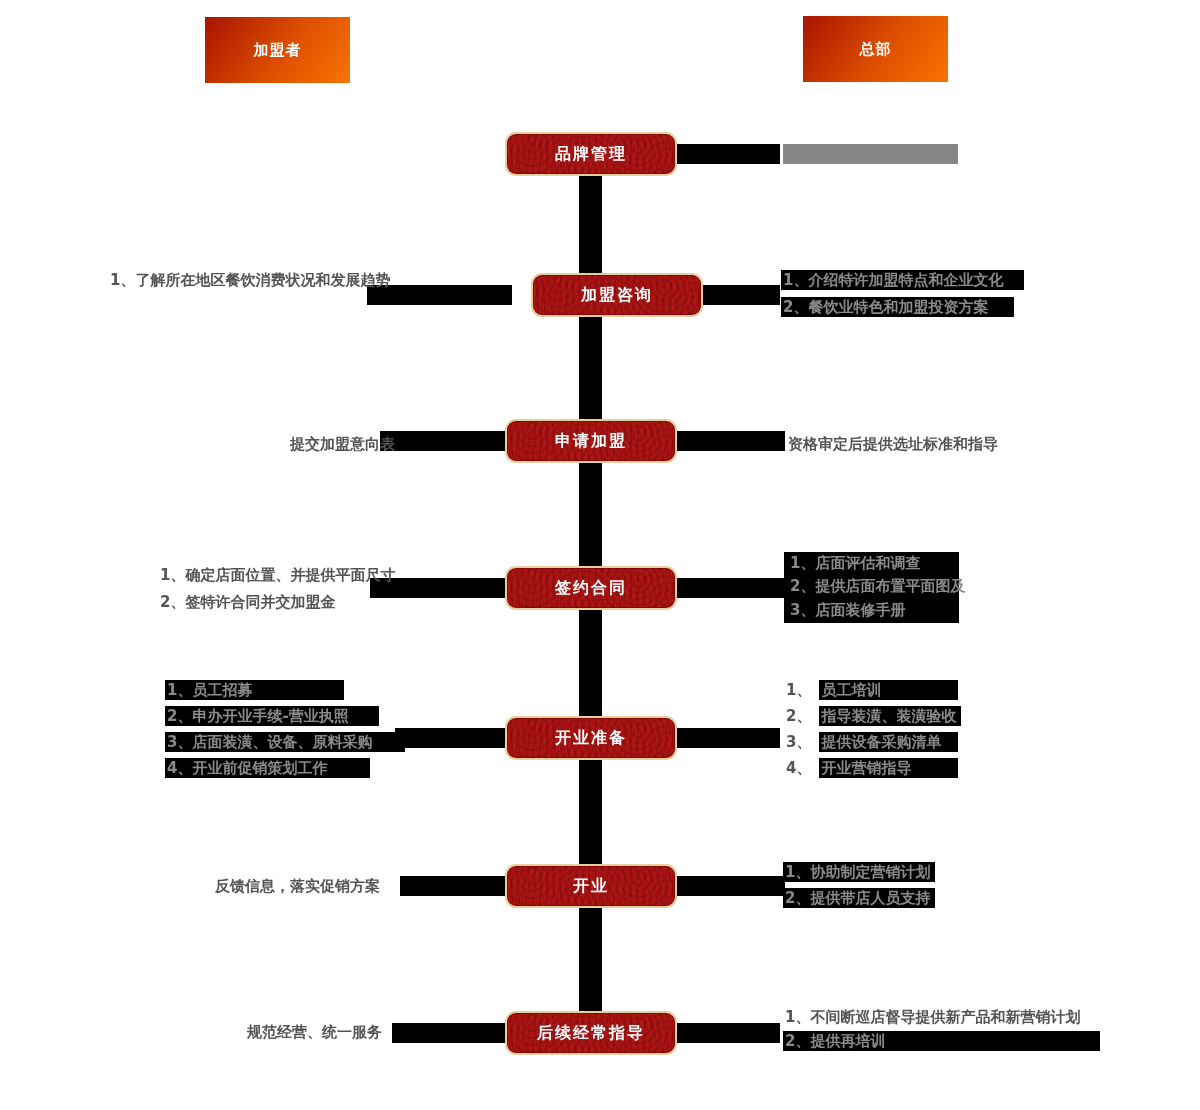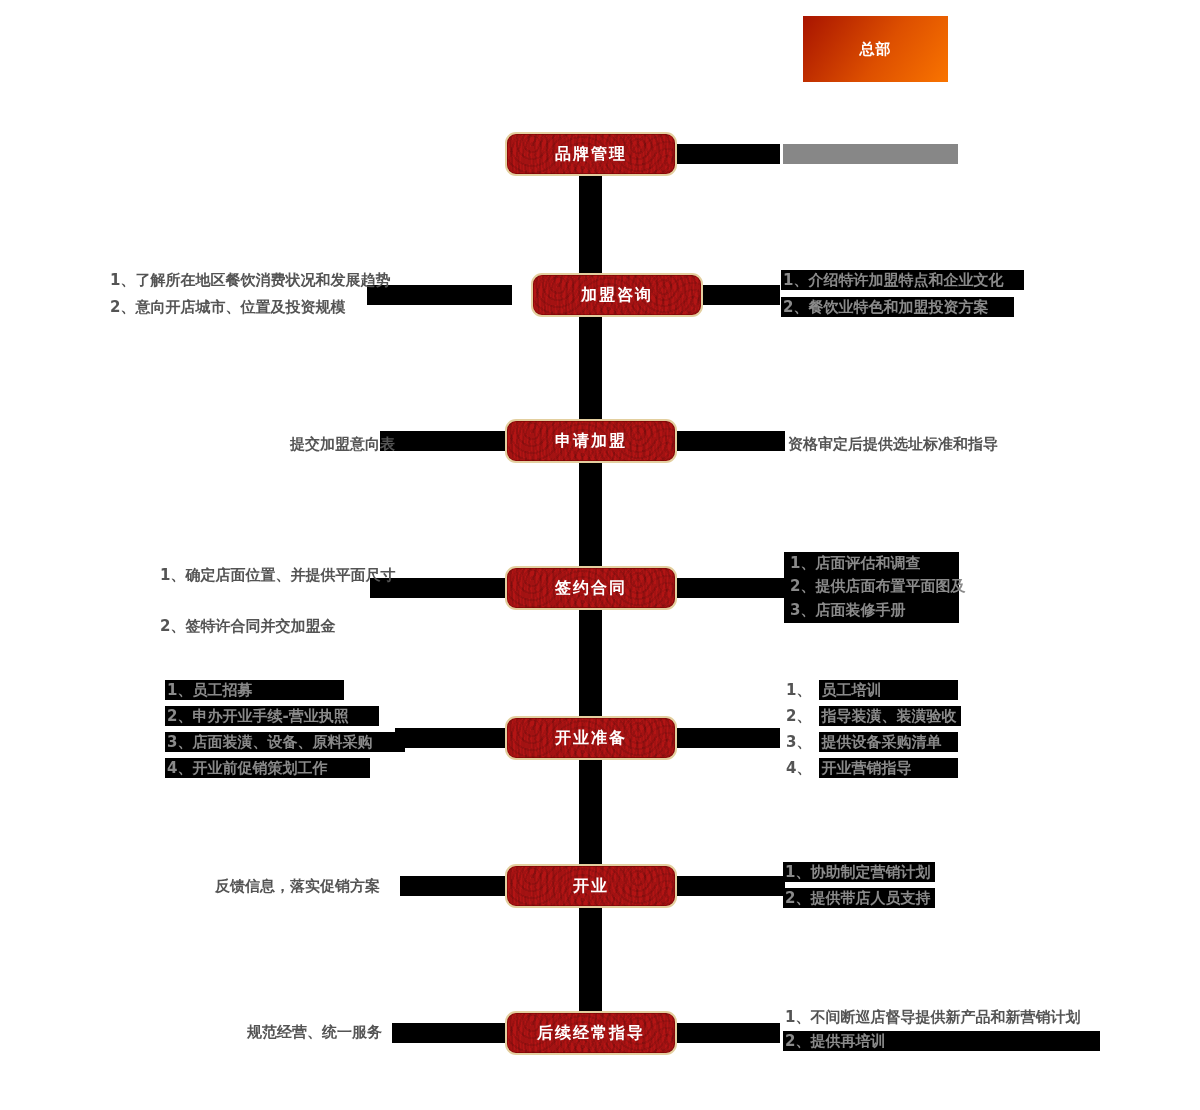--- a/index.html
+++ b/index.html
@@ -36,38 +36,38 @@
   .t{white-space:nowrap;line-height:20px;padding:0 5px 0 2px;}
   .t.hl{background:var(--bar-black);color:var(--text-on-black);height:20px;display:inline-flex;align-items:center;}
   .t.onpanel{color:var(--text-on-black);}
   .num{white-space:nowrap;line-height:20px;padding-right:8px;}
   .grow{flex:1;}
 </style>
 </head>
 <body>
 
 <div id="canvas">
+  <div class="legend" id="legend-left">
+    <span>加盟者</span>
+  </div>
   <div class="legend" id="legend-right">
     <span>总部</span>
   </div>
   <div id="flow">
       <div class="vbar" style="left: 579px; top: 174px; height: 101px;"></div>
       <div class="bar" style="left: 674px; top: 144px; width: 106px;"></div>
       <div class="graybar" style="left: 783px; top: 144px; width: 175px;"></div>
       <div class="node" style="left: 505px; top: 132px;">
         <span>品牌管理</span>
       </div>
       <div class="vbar" style="left: 579px; top: 315px; height: 106px;"></div>
       <div class="bar" style="left: 367px; top: 285px; width: 145px;"></div>
       <div class="ann-col" style="left: 108px; top: 266px;">
         <div class="ann-line" style="height: 27.5px;">
           <span class="t">1、了解所在地区餐饮消费状况和发展趋势</span>
-        </div>
-        <div class="ann-line" style="height: 27.5px;">
-          <span class="t">2、意向开店城市、位置及投资规模</span>
         </div>
       </div>
       <div class="bar" style="left: 674px; top: 285px; width: 106px;"></div>
       <div class="ann-col" style="left: 781px; top: 266px;">
         <div class="ann-line" style="height: 27.5px;">
           <span class="t hl" style="min-width: 236px;">1、介绍特许加盟特点和企业文化</span>
         </div>
         <div class="ann-line" style="height: 27.5px;">
           <span class="t hl" style="min-width: 226px;">2、餐饮业特色和加盟投资方案</span>
         </div>
@@ -90,21 +90,21 @@
       </div>
       <div class="node" style="left: 505px; top: 419px;">
         <span>申请加盟</span>
       </div>
       <div class="vbar" style="left: 579px; top: 608px; height: 110px;"></div>
       <div class="bar" style="left: 370px; top: 578px; width: 142px;"></div>
       <div class="ann-col" style="left: 158px; top: 561px;">
         <div class="ann-line" style="height: 27.5px;">
           <span class="t">1、确定店面位置、并提供平面尺寸</span>
         </div>
-        <div class="ann-line" style="height: 27.5px; margin-top: 24px;">
+        <div class="ann-line" style="height: 27.5px;">
           <span class="t">2、签特许合同并交加盟金</span>
         </div>
       </div>
       <div class="bar" style="left: 674px; top: 578px; width: 111px;"></div>
       <div class="panel" style="left: 784px; top: 552px; width: 175px; height: 71px;"></div>
       <div class="ann-col" style="left: 788px; top: 551px;">
         <div class="ann-line" style="height: 23.5px;">
           <span class="t onpanel">1、店面评估和调查</span>
         </div>
         <div class="ann-line" style="height: 23.5px;">

